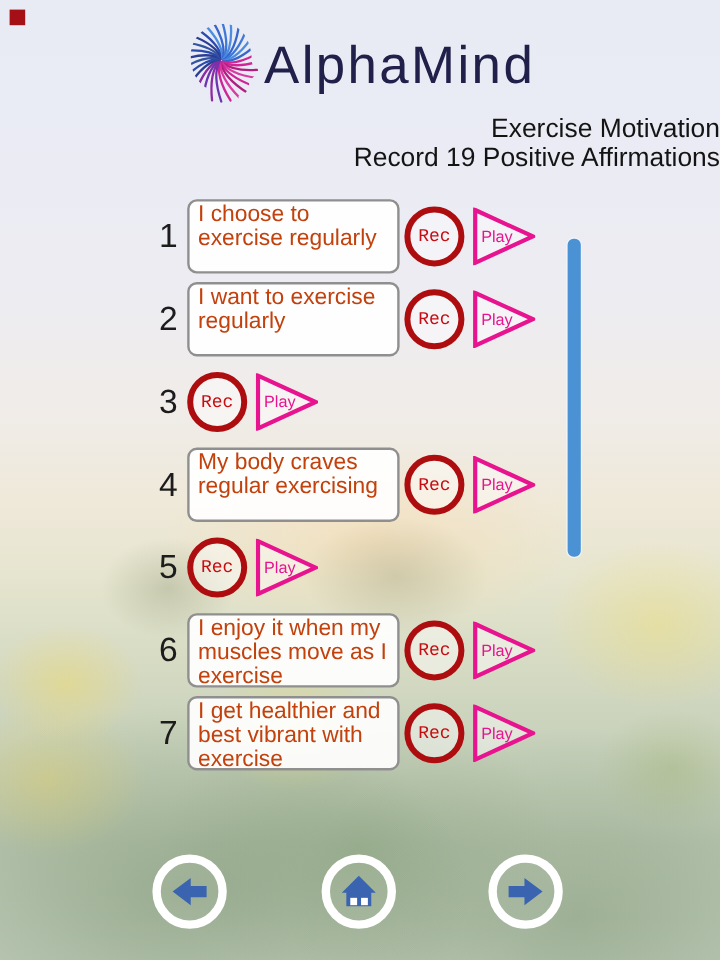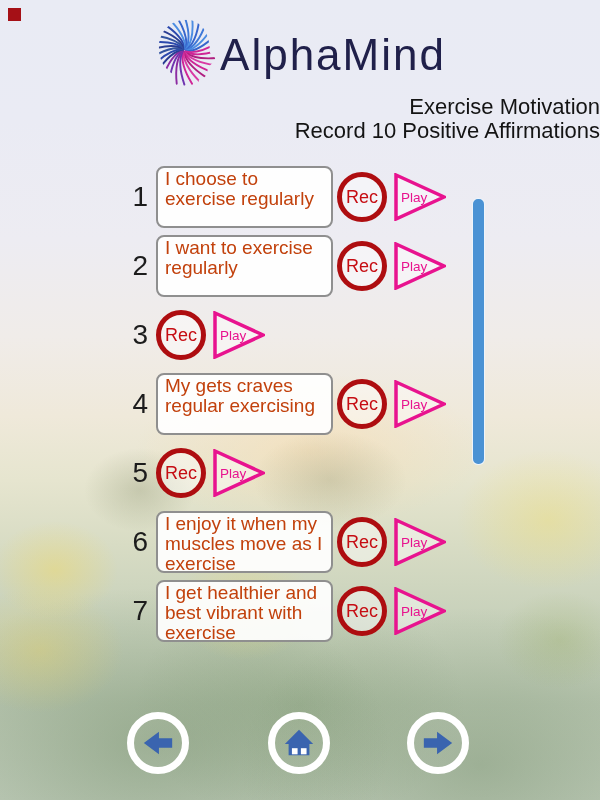--- a/index.html
+++ b/index.html
@@ -29,21 +29,21 @@
   .row{display:flex;align-items:center;height:62px;margin-bottom:7px;}
   .num{width:28px;margin-right:8px;text-align:right;font-size:28px;color:#1c1c1c;}
   .textbox{
     box-sizing:border-box;width:177px;height:62px;margin-right:4px;
     border:2px solid #8f8f8f;border-radius:8px;background:rgba(255,255,255,.92);
     padding:1px 3px 1px 7px;font-size:19px;line-height:20px;color:#c2410c;overflow:hidden;
   }
   .rec{
     box-sizing:border-box;width:50px;height:50px;margin-right:7px;flex:0 0 50px;
     border:5px solid #ae0d10;border-radius:50%;background:rgba(255,255,255,.45);
-    color:#c60d13;font-size:18px;font-family:Liberation Sans, sans-serif;
+    color:#c60d13;font-size:15px;font-family:Liberation Mono, monospace;
     display:flex;align-items:center;justify-content:center;padding:0;cursor:pointer;
   }
   .play{width:52px;height:48px;cursor:pointer;}
   .play .tri{fill:rgba(255,255,255,.45);stroke:#e8138f;stroke-width:3.5;stroke-linejoin:miter;}
   .play .playtxt{fill:#e8138f;font-size:13.5px;font-family:"Liberation Sans",sans-serif;}
   .scroll-thumb{
     position:absolute;left:472px;top:198px;width:11px;height:265px;
     background:#4a92d4;border:1px solid rgba(255,255,255,.9);border-radius:6px;
   }
   .navbtn{
@@ -97,21 +97,21 @@
           <path d="M39.8 40.8 Q55.9 37.8 71.6 13.2" stroke="#4c8de2" stroke-width="2.4" fill="none" stroke-linecap="round"></path>
           <path d="M39.6 41.2 Q55.9 41.8 76.7 21.3" stroke="#3766cc" stroke-width="2.4" fill="none" stroke-linecap="round"></path>
           <path d="M39.3 41.5 Q55.1 45.8 79.9 30.4" stroke="#cf2596" stroke-width="2.4" fill="none" stroke-linecap="round"></path>
         </g>
     </svg>
     <span class="wordmark">AlphaMind</span>
   </div>
 
   <div class="titles">
     <div>Exercise Motivation</div>
-    <div>Record 10 Positive Affirmations</div>
+    <div>Record 19 Positive Affirmations</div>
   </div>
 
   <div class="list">
 
       <div class="row">
         <div class="num">1</div>
         <div class="textbox">I choose to exercise regularly</div>
         <button class="rec">Rec</button>
         <div class="play">
           <svg viewBox="0 0 52 48" width="52" height="48">
@@ -139,21 +139,21 @@
         <div class="play">
           <svg viewBox="0 0 52 48" width="52" height="48">
             <polygon class="tri" points="2,2 50,24 2,46"></polygon>
             <text class="playtxt" x="7" y="28.5">Play</text>
           </svg>
         </div>
       </div>
 
       <div class="row">
         <div class="num">4</div>
-        <div class="textbox">My gets craves regular exercising</div>
+        <div class="textbox">My body craves regular exercising</div>
         <button class="rec">Rec</button>
         <div class="play">
           <svg viewBox="0 0 52 48" width="52" height="48">
             <polygon class="tri" points="2,2 50,24 2,46"></polygon>
             <text class="playtxt" x="7" y="28.5">Play</text>
           </svg>
         </div>
       </div>
 
       <div class="row">

